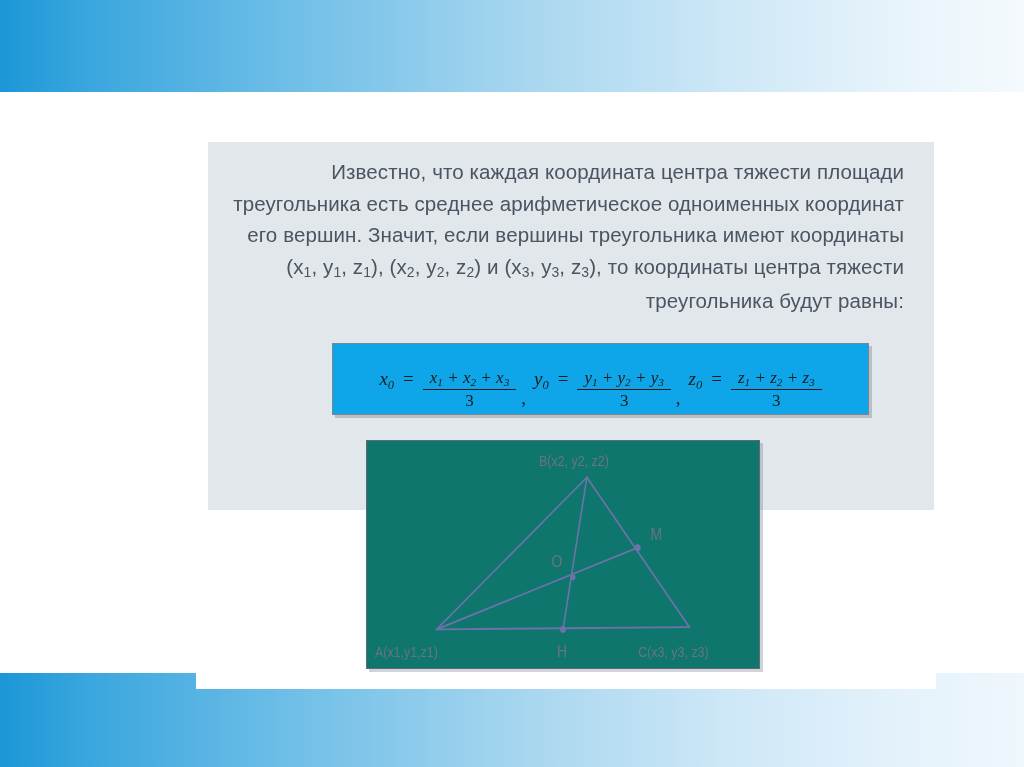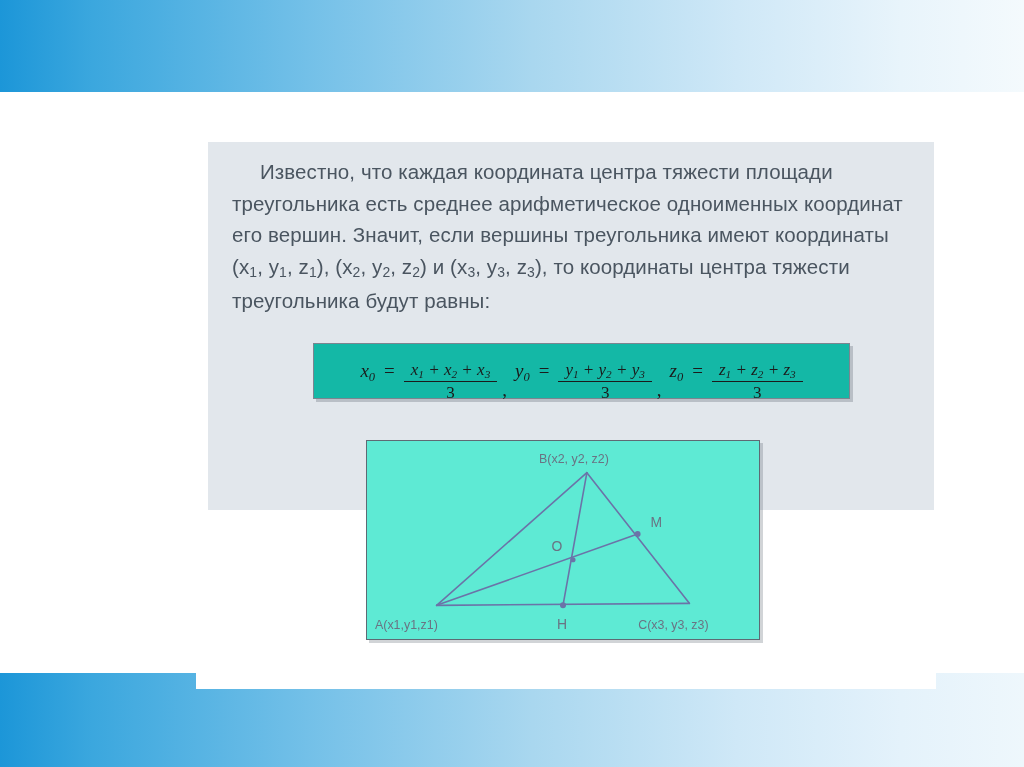--- a/index.html
+++ b/index.html
@@ -62,20 +62,21 @@
   }
 
   
   .panel {
     position: absolute;
     left: 208px;
     top: 142px;
     width: 726px;
     height: 368px;
     background: #e2e7ec;
+    text-align: right;
   }
 
   
   .para {
     position: absolute;
     left: 24px;
     top: 14px;
     width: 672px;
     font-size: 20.5px;
     line-height: 31.5px;
@@ -87,25 +88,25 @@
   .para sub {
     font-size: 0.68em;
     vertical-align: baseline;
     position: relative;
     top: 0.28em;
   }
 
   
   .formula-box {
     position: absolute;
-    left: 313px;
+    left: 332px;
     top: 343px;
     width: 537px;
-    height: 56px;
-    background: #14b8a6;
+    height: 72px;
+    background: #0ea5e9;
     border: 1px solid #7b8590;
     box-shadow: 3px 3px 0 rgba(90,100,110,0.30);
     box-sizing: border-box;
     display: flex;
     align-items: center;
     justify-content: center;
   }
   .formula {
     display: flex;
     align-items: center;
@@ -152,22 +153,22 @@
     align-self: flex-end;
     padding-bottom: 2px;
   }
 
   
   .diagram-box {
     position: absolute;
     left: 366px;
     top: 440px;
     width: 394px;
-    height: 200px;
-    background: #5eead4;
+    height: 229px;
+    background: #0f766e;
     border: 1px solid #5e6a74;
     box-shadow: 3px 3px 0 rgba(90,100,110,0.28);
     box-sizing: border-box;
     overflow: hidden;
   }
   .diagram-box svg {
     display: block;
     width: 100%;
     height: 100%;
   }

